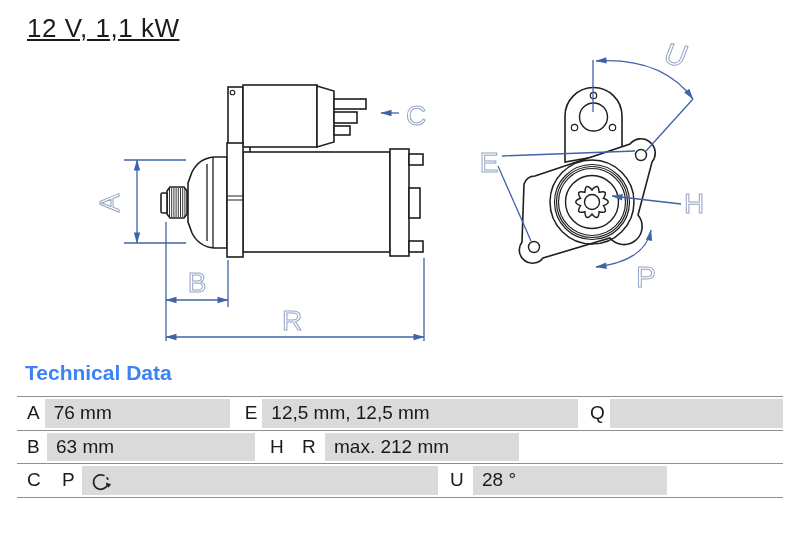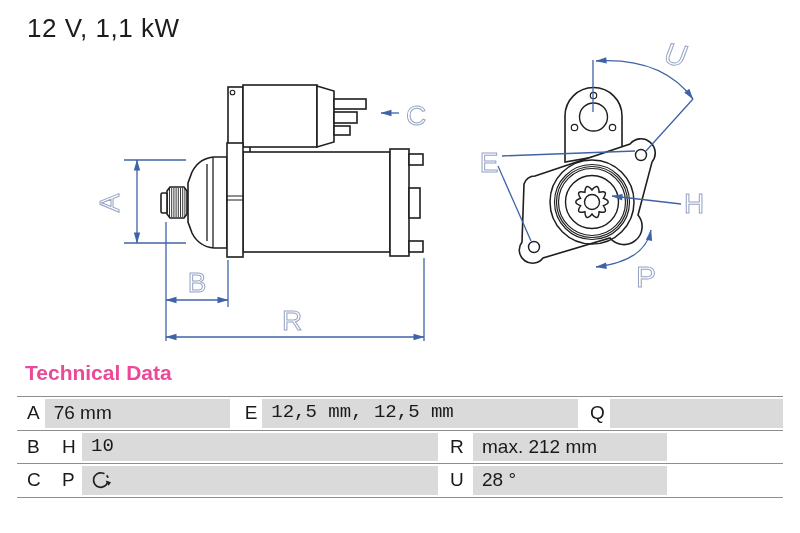--- a/index.html
+++ b/index.html
@@ -3,37 +3,38 @@
 <meta charset="utf-8">
 <style>
   html,body{margin:0;padding:0;}
   body{
     width:800px;height:533px;background:#ffffff;position:relative;overflow:hidden;
     font-family:"Liberation Sans", sans-serif;color:#1a1a1a;
   }
   .page-title{
     position:absolute;left:27px;top:13px;font-size:26px;font-weight:400;color:#1c1c1c;
     letter-spacing:0.5px;
+    text-decoration:underline;
   }
   .drawing-svg{position:absolute;left:0;top:0;}
   .tech-heading{
-    position:absolute;left:25px;top:361px;font-size:21px;font-weight:700;color:#ec4899;
+    position:absolute;left:25px;top:361px;font-size:21px;font-weight:700;color:#3b82f6;
   }
   .tbl{
     position:absolute;left:17px;top:396px;width:766px;
     border-bottom:1.5px solid #8e8e8e;
   }
   .trow{display:flex;height:32.5px;border-top:1.5px solid #8e8e8e;}
   .cell{box-sizing:border-box;height:100%;font-size:19px;line-height:31px;white-space:nowrap;overflow:hidden;}
   .k{background:#ffffff;}
   .v{background:#dadada;border-top:2px solid #ffffff;border-bottom:2px solid #ffffff;line-height:27px;padding-left:9px;}
   .k1{width:30px;padding-left:10px;}
   .v1{width:208px;}
   .k2{width:35px;padding-left:15px;}
-  .v2{width:356px;font-family:Liberation Mono, monospace;}
+  .v2{width:356px;}
   .k3{width:35px;padding-left:12px;}
   .v3{width:194px;}
   .picon{vertical-align:middle;margin-top:3px;}
 </style>
 </head>
 <body>
 
 <div class="page-title">12 V, 1,1 kW</div>
 
 <svg class="drawing-svg" width="800" height="360" viewBox="0 0 800 360">
@@ -185,22 +186,22 @@
   <div class="trow">
     <div class="cell k k1">A</div>
     <div class="cell v v1">76 mm</div>
     <div class="cell k k2">E</div>
     <div class="cell v v2">12,5 mm, 12,5 mm</div>
     <div class="cell k k3">Q</div>
     <div class="cell v v3"></div>
   </div>
   <div class="trow">
     <div class="cell k k1">B</div>
+    <div class="cell v v1">63 mm</div>
     <div class="cell k k2">H</div>
-    <div class="cell v v2">10</div>
     <div class="cell k k3">R</div>
     <div class="cell v v3">max. 212 mm</div>
   </div>
   <div class="trow">
     <div class="cell k k1">C</div>
     <div class="cell k k2">P</div>
     <div class="cell v v2">
       <svg class="picon" width="22" height="20" viewBox="0 0 22 20">
         <path d="M11,3 A7.2,7.2 0 1 0 16.8,11.5" fill="none" stroke="#222" stroke-width="1.7"></path>
         <path d="M11,3 A7.2,7.2 0 0 1 17.5,10" fill="none" stroke="#222" stroke-width="1.7" stroke-dasharray="2.6,2.6"></path>

